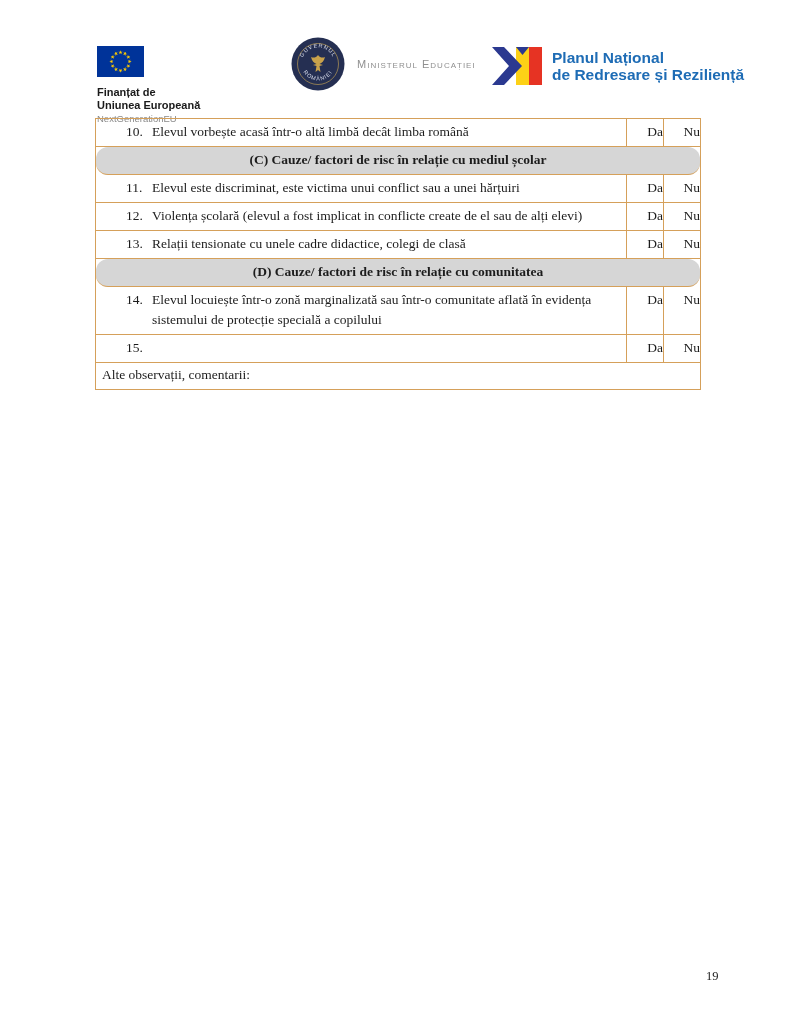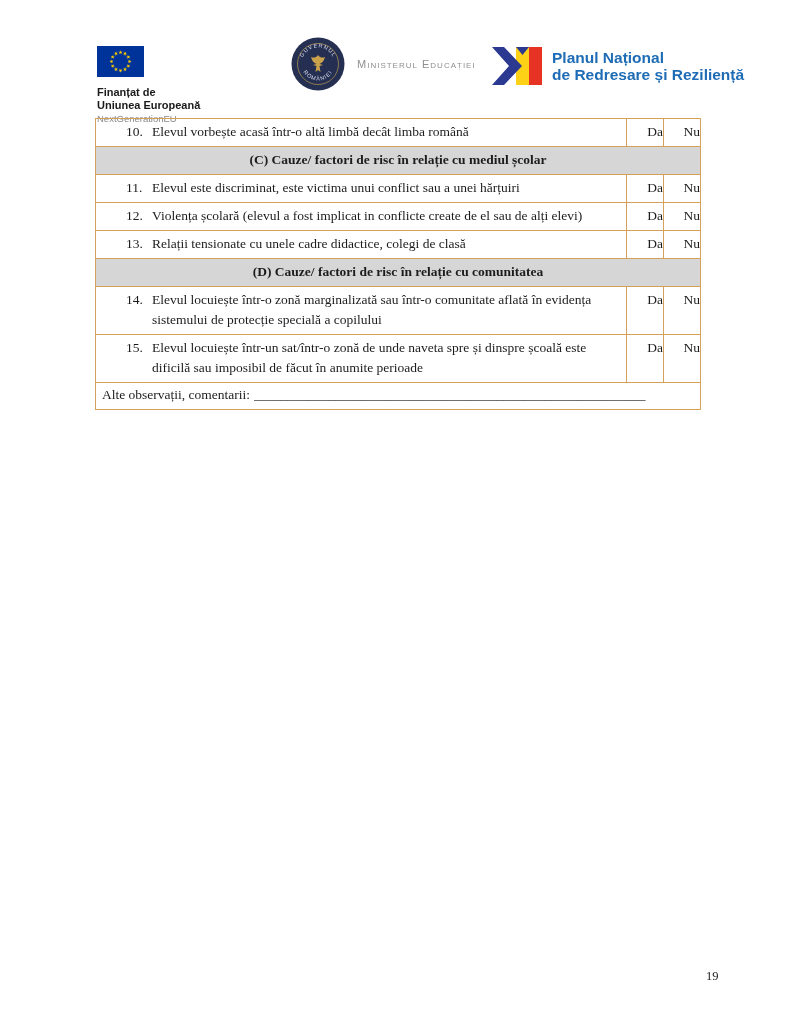--- a/index.html
+++ b/index.html
@@ -38,21 +38,21 @@
   .trow:last-child { border-bottom:none; }
   .cell-text { flex:1; display:flex; padding:3px 8px 4px 30px; }
   .num { width:26px; flex:none; }
   .txt { flex:1; }
   .cell-yn {
     width:37px; flex:none; border-left:1px solid #d5a05a;
     text-align:right; padding-top:3px;
   }
   .trow.section {
     background:#d6d6d6; justify-content:center; text-align:center;
-    font-weight:bold; padding:3px 8px 4px 8px;
+    font-weight:bold; padding:3px 8px 4px 8px;border-radius:12px;
   }
   .trow.obs { padding:2px 8px 4px 6px; display:flex; }
   .trow.obs .line { margin-left:4px; letter-spacing:0; white-space:nowrap; overflow:hidden; }
 
   
   .page-number { position:absolute; left:706px; top:969px; font-size:12.5px; color:#1c1c1c; }
 </style>
 </head>
 <body>
 
@@ -173,28 +173,26 @@
         <span class="num">14.</span>
         <span class="txt">Elevul locuiește într-o zonă marginalizată sau într-o comunitate aflată în evidența sistemului de protecție specială a copilului</span>
       </div>
       <div class="cell-yn">Da</div>
       <div class="cell-yn">Nu</div>
     </div>
 
     <div class="trow">
       <div class="cell-text">
         <span class="num">15.</span>
-        <span class="txt">Elevul locuiește într-un sat/într-o zonă de unde naveta spre și dinspre școală este dificilă sau imposibil de făcut în anumite perioade</span>
       </div>
       <div class="cell-yn">Da</div>
       <div class="cell-yn">Nu</div>
     </div>
 
     <div class="trow obs">
       <span>Alte observații, comentarii:</span>
-      <span class="line">__________________________________________________________</span>
     </div>
 
   </div>
 
   <div class="page-number">19</div>
 
 </div>
 
 </body></html>

